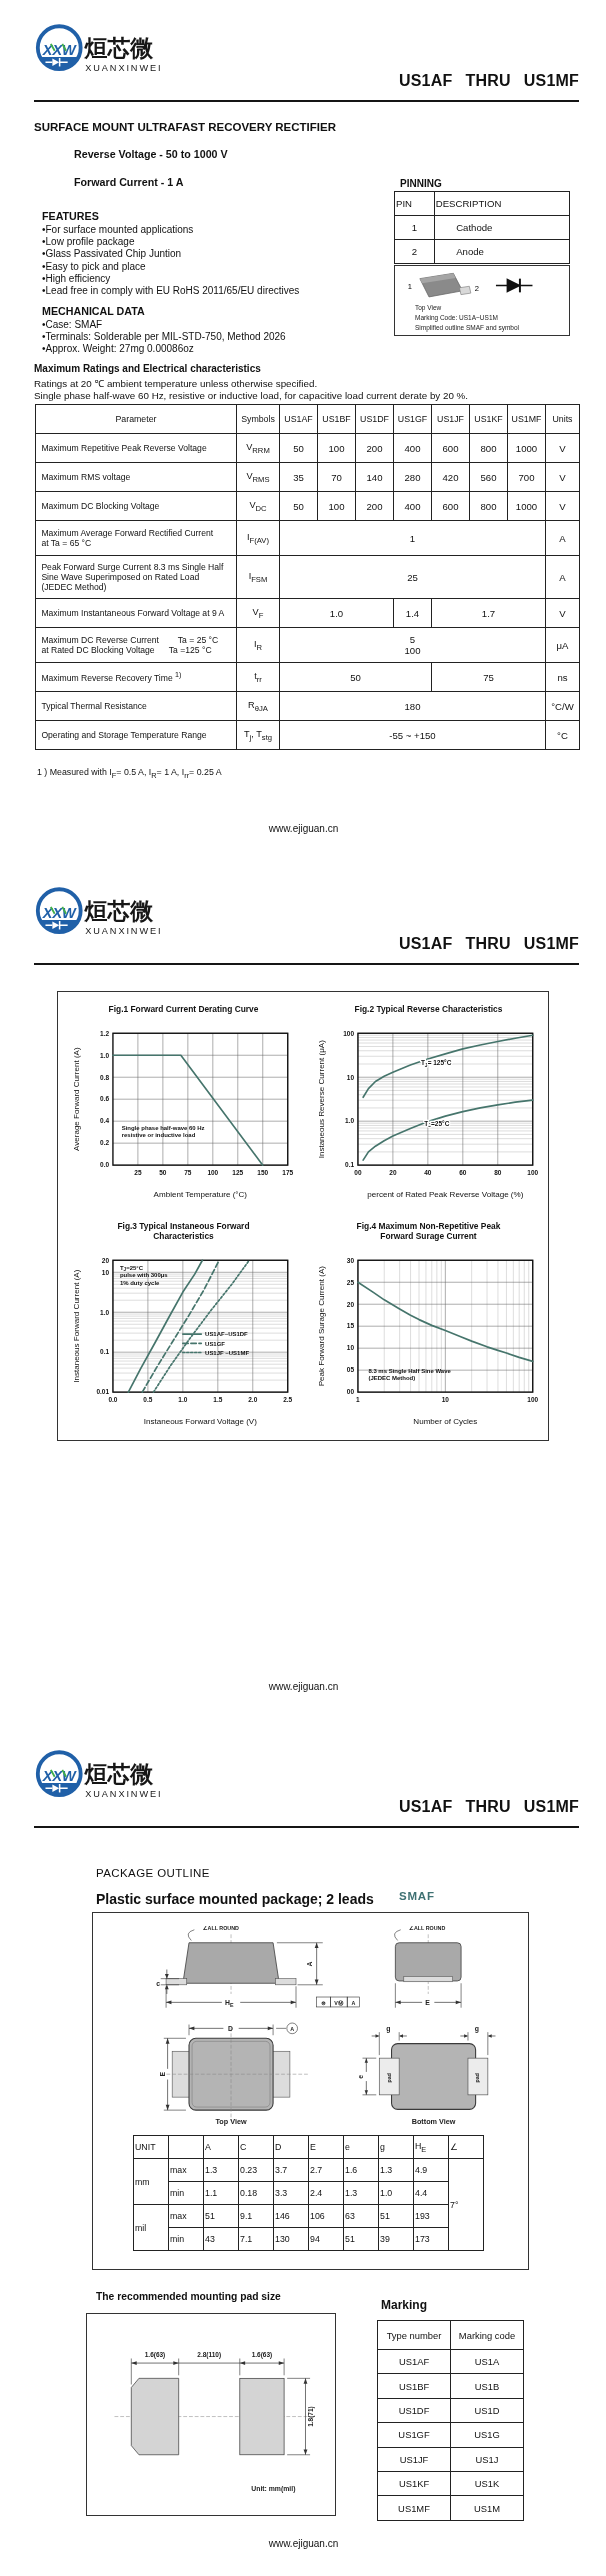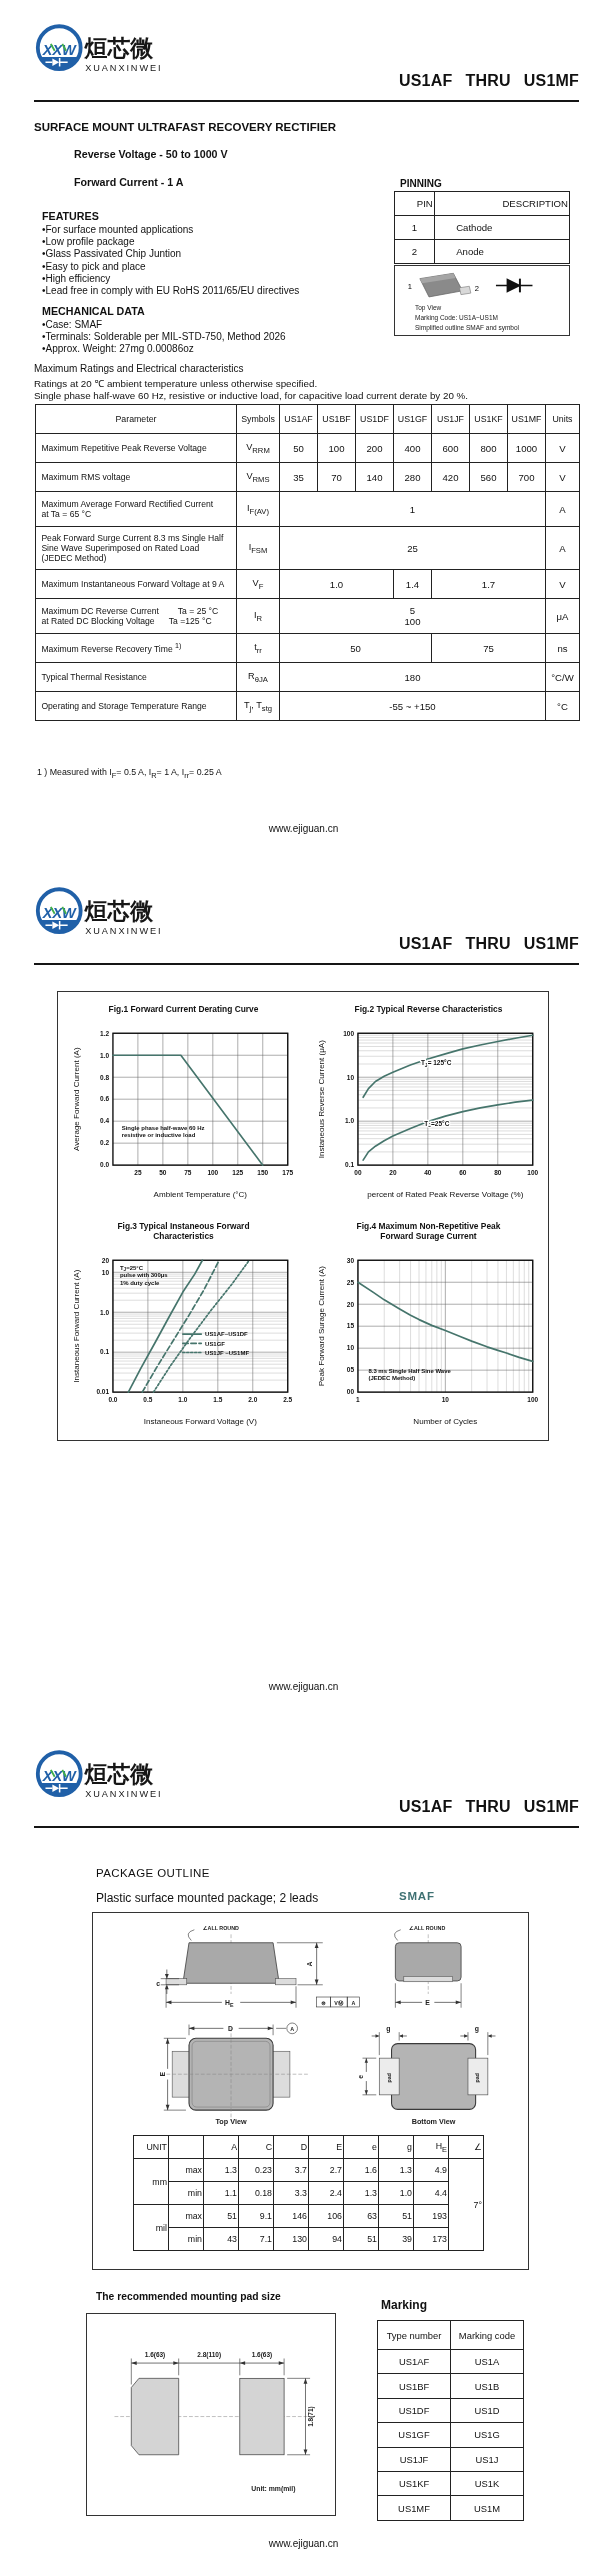--- a/index.html
+++ b/index.html
@@ -23,21 +23,21 @@
   .h-sec{font-weight:700;font-size:10.7px;}
   ul.plain{list-style:none;margin:0;padding:0;font-size:10px;}
   ul.plain li{line-height:12.2px;}
   ul.plain li:before{content:"\2022 ";}
   
   table.dtab{border-collapse:collapse;border:1.5px solid #222;}
   table.dtab td,table.dtab th{border:0.8px solid #222;font-weight:400;}
   .pin-table{width:176px;font-size:9.6px;}
   .pin-table td{text-align:center;height:20.7px;}
   .pin-table td.desc{text-align:left;padding-left:21.4px;}
-  .pin-table tr.hd td{height:21.4px;text-align:right;}
+  .pin-table tr.hd td{height:21.4px;text-align:left;}
   
   .prevbox{border:1.1px solid #333;}
   .prevline{position:absolute;left:20px;font-size:6.5px;color:#222;}
   
   .ratings{width:545px;font-size:9.6px;table-layout:fixed;}
   .ratings th{font-size:8.8px;font-weight:700;}
   .ratings td{text-align:center;}
   .ratings td.param{text-align:left;padding:1.5px 3.1px 1.5px 5.4px;font-size:8.6px;}
   .ratings td.sym{font-size:9.2px;}
   .pre{white-space:pre-wrap;}
@@ -51,21 +51,21 @@
   svg.chart .curve{fill:none;stroke:#46756c;stroke-width:2.2;stroke-linejoin:round;stroke-linecap:round;}
   svg.chart .tick{font:700 8.5px "Liberation Sans",sans-serif;fill:#111;}
   svg.chart .alabel{font:400 10.5px "Liberation Sans",sans-serif;fill:#111;}
   svg.chart .ann{font:700 7.8px "Liberation Sans",sans-serif;fill:#111;}
   svg.chart .clabel{font:700 8.5px "Liberation Sans",sans-serif;fill:#111;paint-order:stroke;stroke:#fff;stroke-width:3px;}
   
   .smaf{color:#3f7173;font-weight:700;font-size:11.5px;letter-spacing:0.8px;}
   .outbox{border:1.5px solid #333;}
   .padbox{border:1.1px solid #333;}
   .dimtab{font-size:8.8px;}
-  .dimtab td{text-align:right;height:20px;}
+  .dimtab td{text-align:left;height:20px;}
   .marktab{width:147px;font-size:9.4px;}
   .marktab td{text-align:center;height:21.4px;}
   .marktab tr.hd td{height:26px;}
   .pfoot{position:absolute;left:0;width:607px;text-align:center;font-size:10px;color:#111;}
   svg.draw text{font:700 9px "Liberation Sans",sans-serif;fill:#222;}
   svg.draw .thin{stroke:#333;stroke-width:.8;fill:none;}
   svg.draw .dim{stroke:#333;stroke-width:.9;fill:none;}
   svg.draw .cl{stroke:#888;stroke-width:.7;stroke-dasharray:5 2.5;fill:none;}
   svg.draw .body{fill:#a9a9a9;stroke:#444;stroke-width:1.1;}
   svg.draw .lead{fill:#dcdcdc;stroke:#555;stroke-width:.8;}
@@ -156,21 +156,21 @@
         <path d="M147,15 L147,31 L163,23 Z" fill="#111"></path>
         <line x1="163.5" y1="14" x2="163.5" y2="32" stroke-width="2.6"></line>
         <line x1="164" y1="23" x2="180" y2="23"></line>
       </g>
     </svg>
     <div class="prevline" style="top:38px">Top View</div>
     <div class="prevline" style="top:48px">Marking Code: US1A~US1M</div>
     <div class="prevline" style="top:58px">Simplified outline SMAF and symbol</div>
   </div>
 
-  <div class="abs" style="left:34px;top:363px;font-weight:400;font-size:10px">Maximum Ratings and Electrical characteristics</div>
+  <div class="abs" style="left:34px;top:363px;font-weight:700;font-size:10px">Maximum Ratings and Electrical characteristics</div>
   <div class="abs note" style="left:34px;top:377px">Ratings at 20 ℃ ambient temperature unless otherwise specified.</div>
   <div class="abs note" style="left:34px;top:390px">Single phase half-wave 60 Hz, resistive or inductive load, for capacitive load current derate by 20 %.</div>
 
   <table class="dtab ratings abs" style="left:35px;top:404px" id="ratings-table">
       <colgroup>
         <col style="width:201px">
         <col style="width:43px">
         <col style="width:38px">
         <col style="width:38px">
         <col style="width:38px">
@@ -208,20 +208,32 @@
         <tr style="height:29px">
           <td class="param pre">Maximum RMS voltage</td>
           <td class="sym">V<sub>RMS</sub></td>
           <td class="val pre" colspan="1">35</td>
           <td class="val pre" colspan="1">70</td>
           <td class="val pre" colspan="1">140</td>
           <td class="val pre" colspan="1">280</td>
           <td class="val pre" colspan="1">420</td>
           <td class="val pre" colspan="1">560</td>
           <td class="val pre" colspan="1">700</td>
+          <td>V</td>
+        </tr>
+        <tr style="height:29px">
+          <td class="param pre">Maximum DC Blocking Voltage</td>
+          <td class="sym">V<sub>DC</sub></td>
+          <td class="val pre" colspan="1">50</td>
+          <td class="val pre" colspan="1">100</td>
+          <td class="val pre" colspan="1">200</td>
+          <td class="val pre" colspan="1">400</td>
+          <td class="val pre" colspan="1">600</td>
+          <td class="val pre" colspan="1">800</td>
+          <td class="val pre" colspan="1">1000</td>
           <td>V</td>
         </tr>
         <tr style="height:35px">
           <td class="param pre">Maximum Average Forward Rectified Current
 at Ta = 65 °C</td>
           <td class="sym">I<sub>F(AV)</sub></td>
           <td class="val pre" colspan="7">1</td>
           <td>A</td>
         </tr>
         <tr style="height:43px">
@@ -513,21 +525,21 @@
       <line class="lggreen" x1="22" y1="35" x2="27" y2="44"></line>
       <line class="lggreen" x1="37" y1="35" x2="42" y2="44"></line>
       <text class="lgcn" x="66" y="51">烜芯微</text>
       <text class="lgen" x="67" y="71">XUANXINWEI</text>
     </svg>
     <div class="doc-title">US1AF THRU US1MF</div>
     <div class="hrule"></div>
   </div>
 
   <div class="abs" style="left:96px;top:1867px;font-weight:400;font-size:11.5px;letter-spacing:0.4px">PACKAGE  OUTLINE</div>
-  <div class="abs" style="left:96px;top:1891px;font-weight:400;font-size:12px">Plastic surface mounted package; 2 leads</div>
+  <div class="abs" style="left:96px;top:1891px;font-weight:700;font-size:14px">Plastic surface mounted package; 2 leads</div>
   <div class="abs smaf" style="left:399px;top:1890px">SMAF</div>
 
   <div class="abs outbox" style="left:92px;top:1912px;width:435px;height:356px">
     <svg class="draw abs" style="left:0;top:3.1px" width="432" height="214" viewBox="0 0 564 280">
 
       <line class="cl" x1="180" y1="24" x2="180" y2="102"></line>
       <polygon class="body" points="125,35 235,35 243,88 117,88"></polygon>
       <rect class="lead" x="95" y="82" width="27" height="8"></rect>
       <rect class="lead" x="238" y="82" width="27" height="8"></rect>
       <path class="thin" d="M128,32 Q118,22 132,18"></path>

